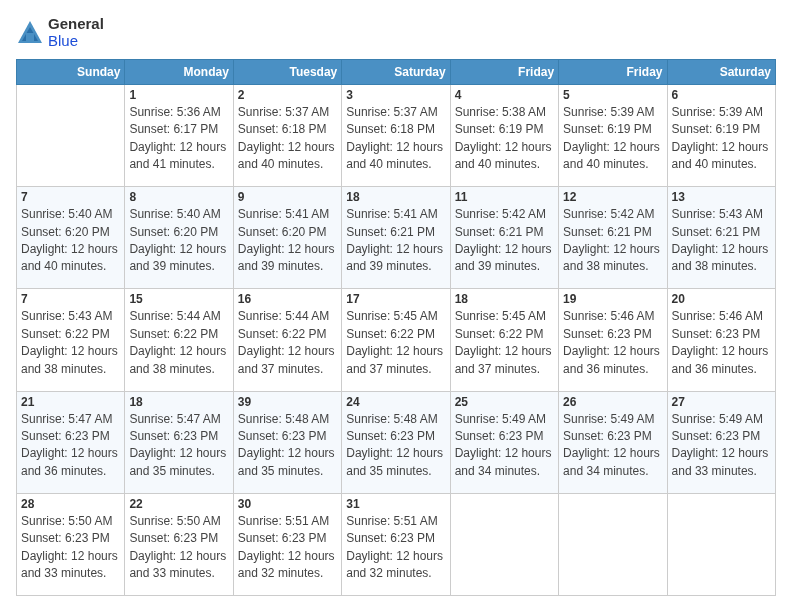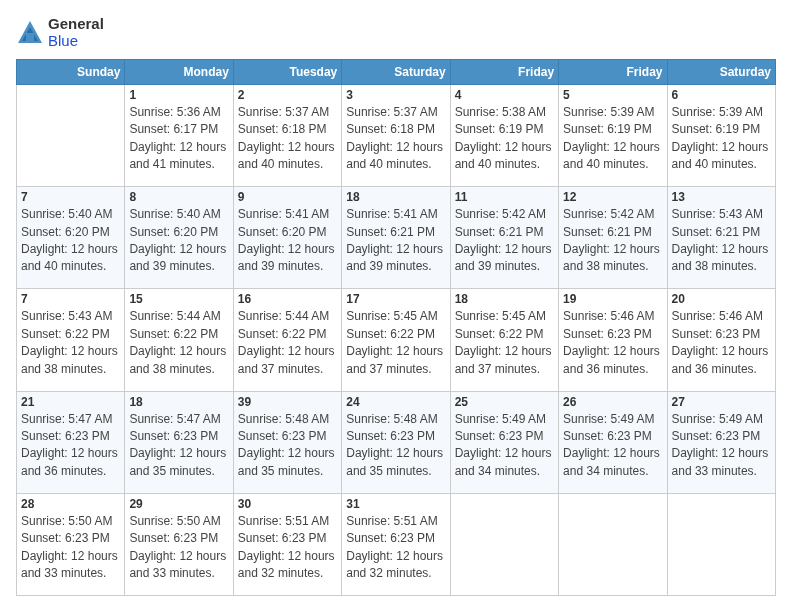--- a/index.html
+++ b/index.html
@@ -256,21 +256,21 @@
             <span class="day-num">27</span>
             <div class="day-info">Sunrise: 5:49 AM<br>Sunset: 6:23 PM<br>Daylight: 12 hours and 33 minutes.</div>
           </td>
         </tr>
         <tr>
           <td>
             <span class="day-num">28</span>
             <div class="day-info">Sunrise: 5:50 AM<br>Sunset: 6:23 PM<br>Daylight: 12 hours and 33 minutes.</div>
           </td>
           <td>
-            <span class="day-num">29</span>
+            <span class="day-num">22</span>
             <div class="day-info">Sunrise: 5:50 AM<br>Sunset: 6:23 PM<br>Daylight: 12 hours and 33 minutes.</div>
           </td>
           <td>
             <span class="day-num">30</span>
             <div class="day-info">Sunrise: 5:51 AM<br>Sunset: 6:23 PM<br>Daylight: 12 hours and 32 minutes.</div>
           </td>
           <td>
             <span class="day-num">31</span>
             <div class="day-info">Sunrise: 5:51 AM<br>Sunset: 6:23 PM<br>Daylight: 12 hours and 32 minutes.</div>
           </td>

